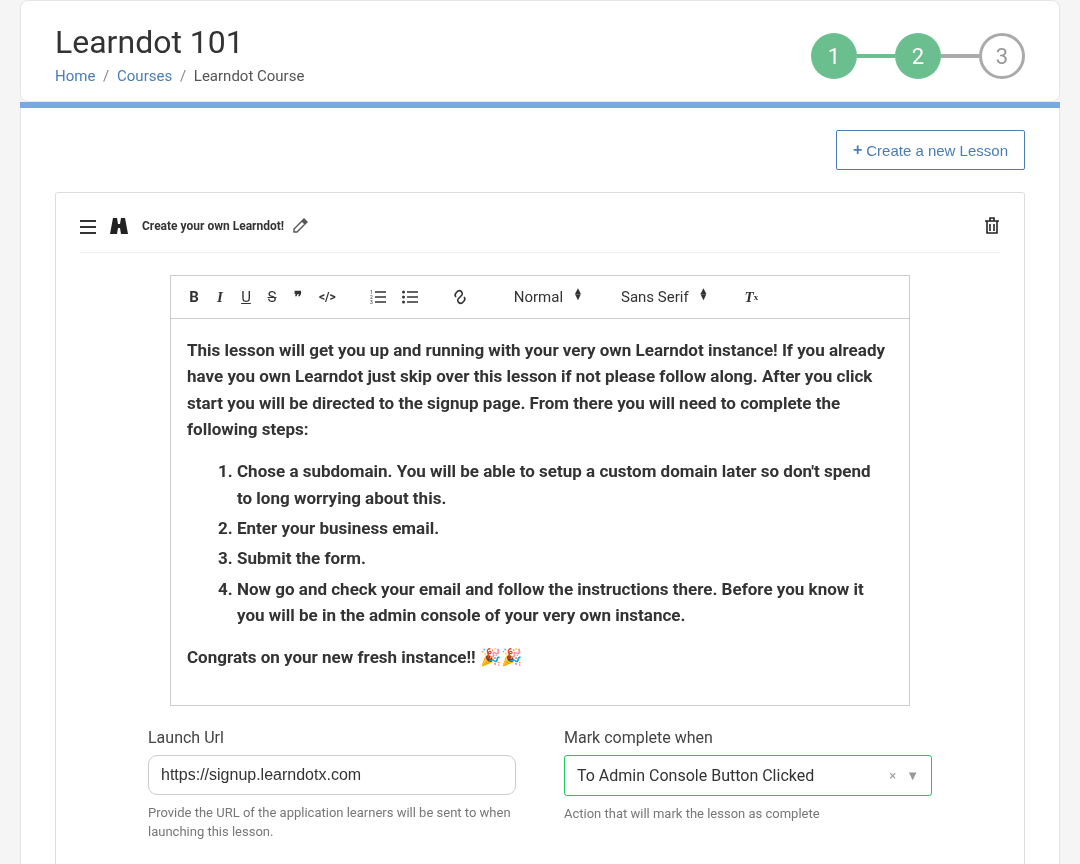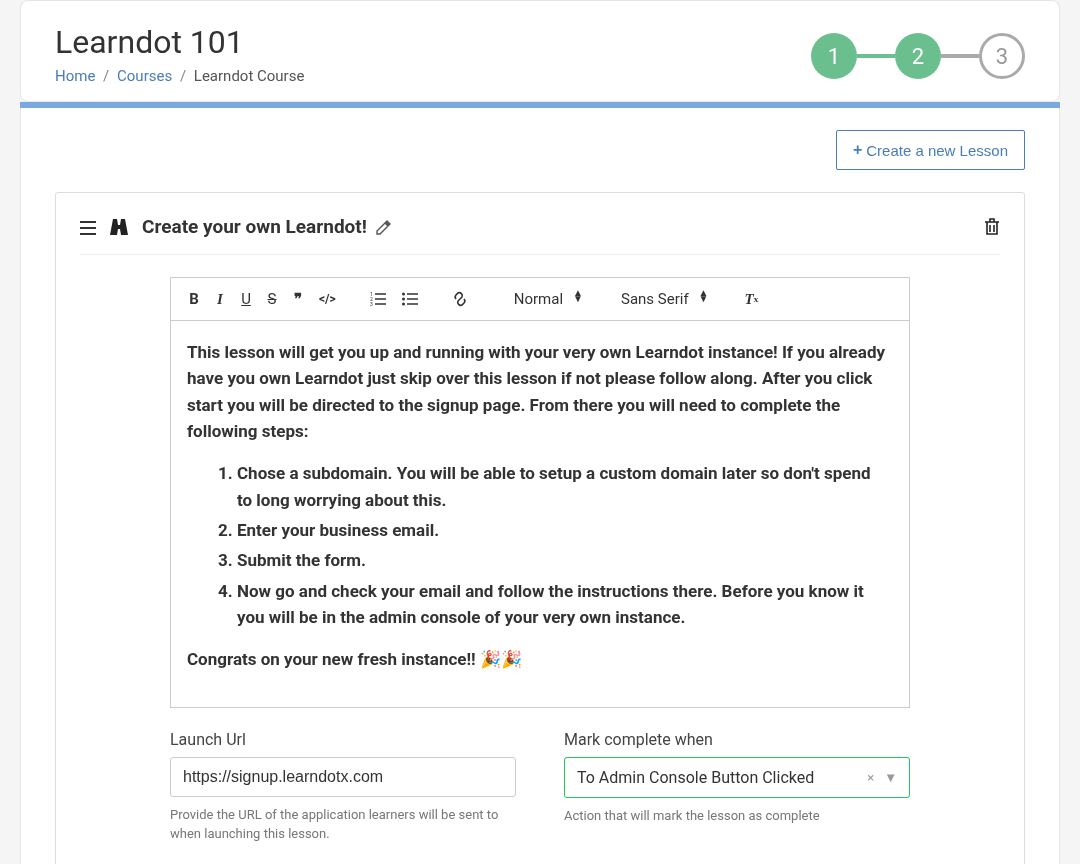--- a/index.html
+++ b/index.html
@@ -128,21 +128,21 @@
     font-size: 18px;
     color: #333;
     cursor: grab;
   }
   .road-icon svg { display: block; }
   .lesson-title-group {
     display: flex;
     align-items: center;
     gap: 8px;
     font-weight: 700;
-    font-size: 19px;
+    font-size: 12px;
   }
   .edit-icon {
     color: #555;
     cursor: pointer;
   }
   .lesson-type-group {
     display: flex;
     align-items: center;
     gap: 8px;
     color: #777;
@@ -205,35 +205,35 @@
     margin: 0 12px 16px 40px;
     padding-left: 10px;
   }
   .editor-body ol li {
     margin-bottom: 4px;
   }
   .congrats { }
   .form-row {
     display: flex;
     gap: 48px;
-    margin: 0 90px;
+    margin: 0 68px;
   }
   .form-col {
     flex: 1;
   }
   .form-label {
     font-size: 16px;
     color: #444;
     margin-bottom: 8px;
     display: block;
   }
   .form-input {
     width: 100%;
     border: 1px solid #ccc;
-    border-radius: 3px;
+    border-radius: 9px;
     padding: 10px 12px;
     font-size: 16px;
     color: #333;
   }
   .form-select {
     width: 100%;
     border: 1px solid #22c55e;
     border-radius: 3px;
     padding: 10px 12px;
     font-size: 16px;

